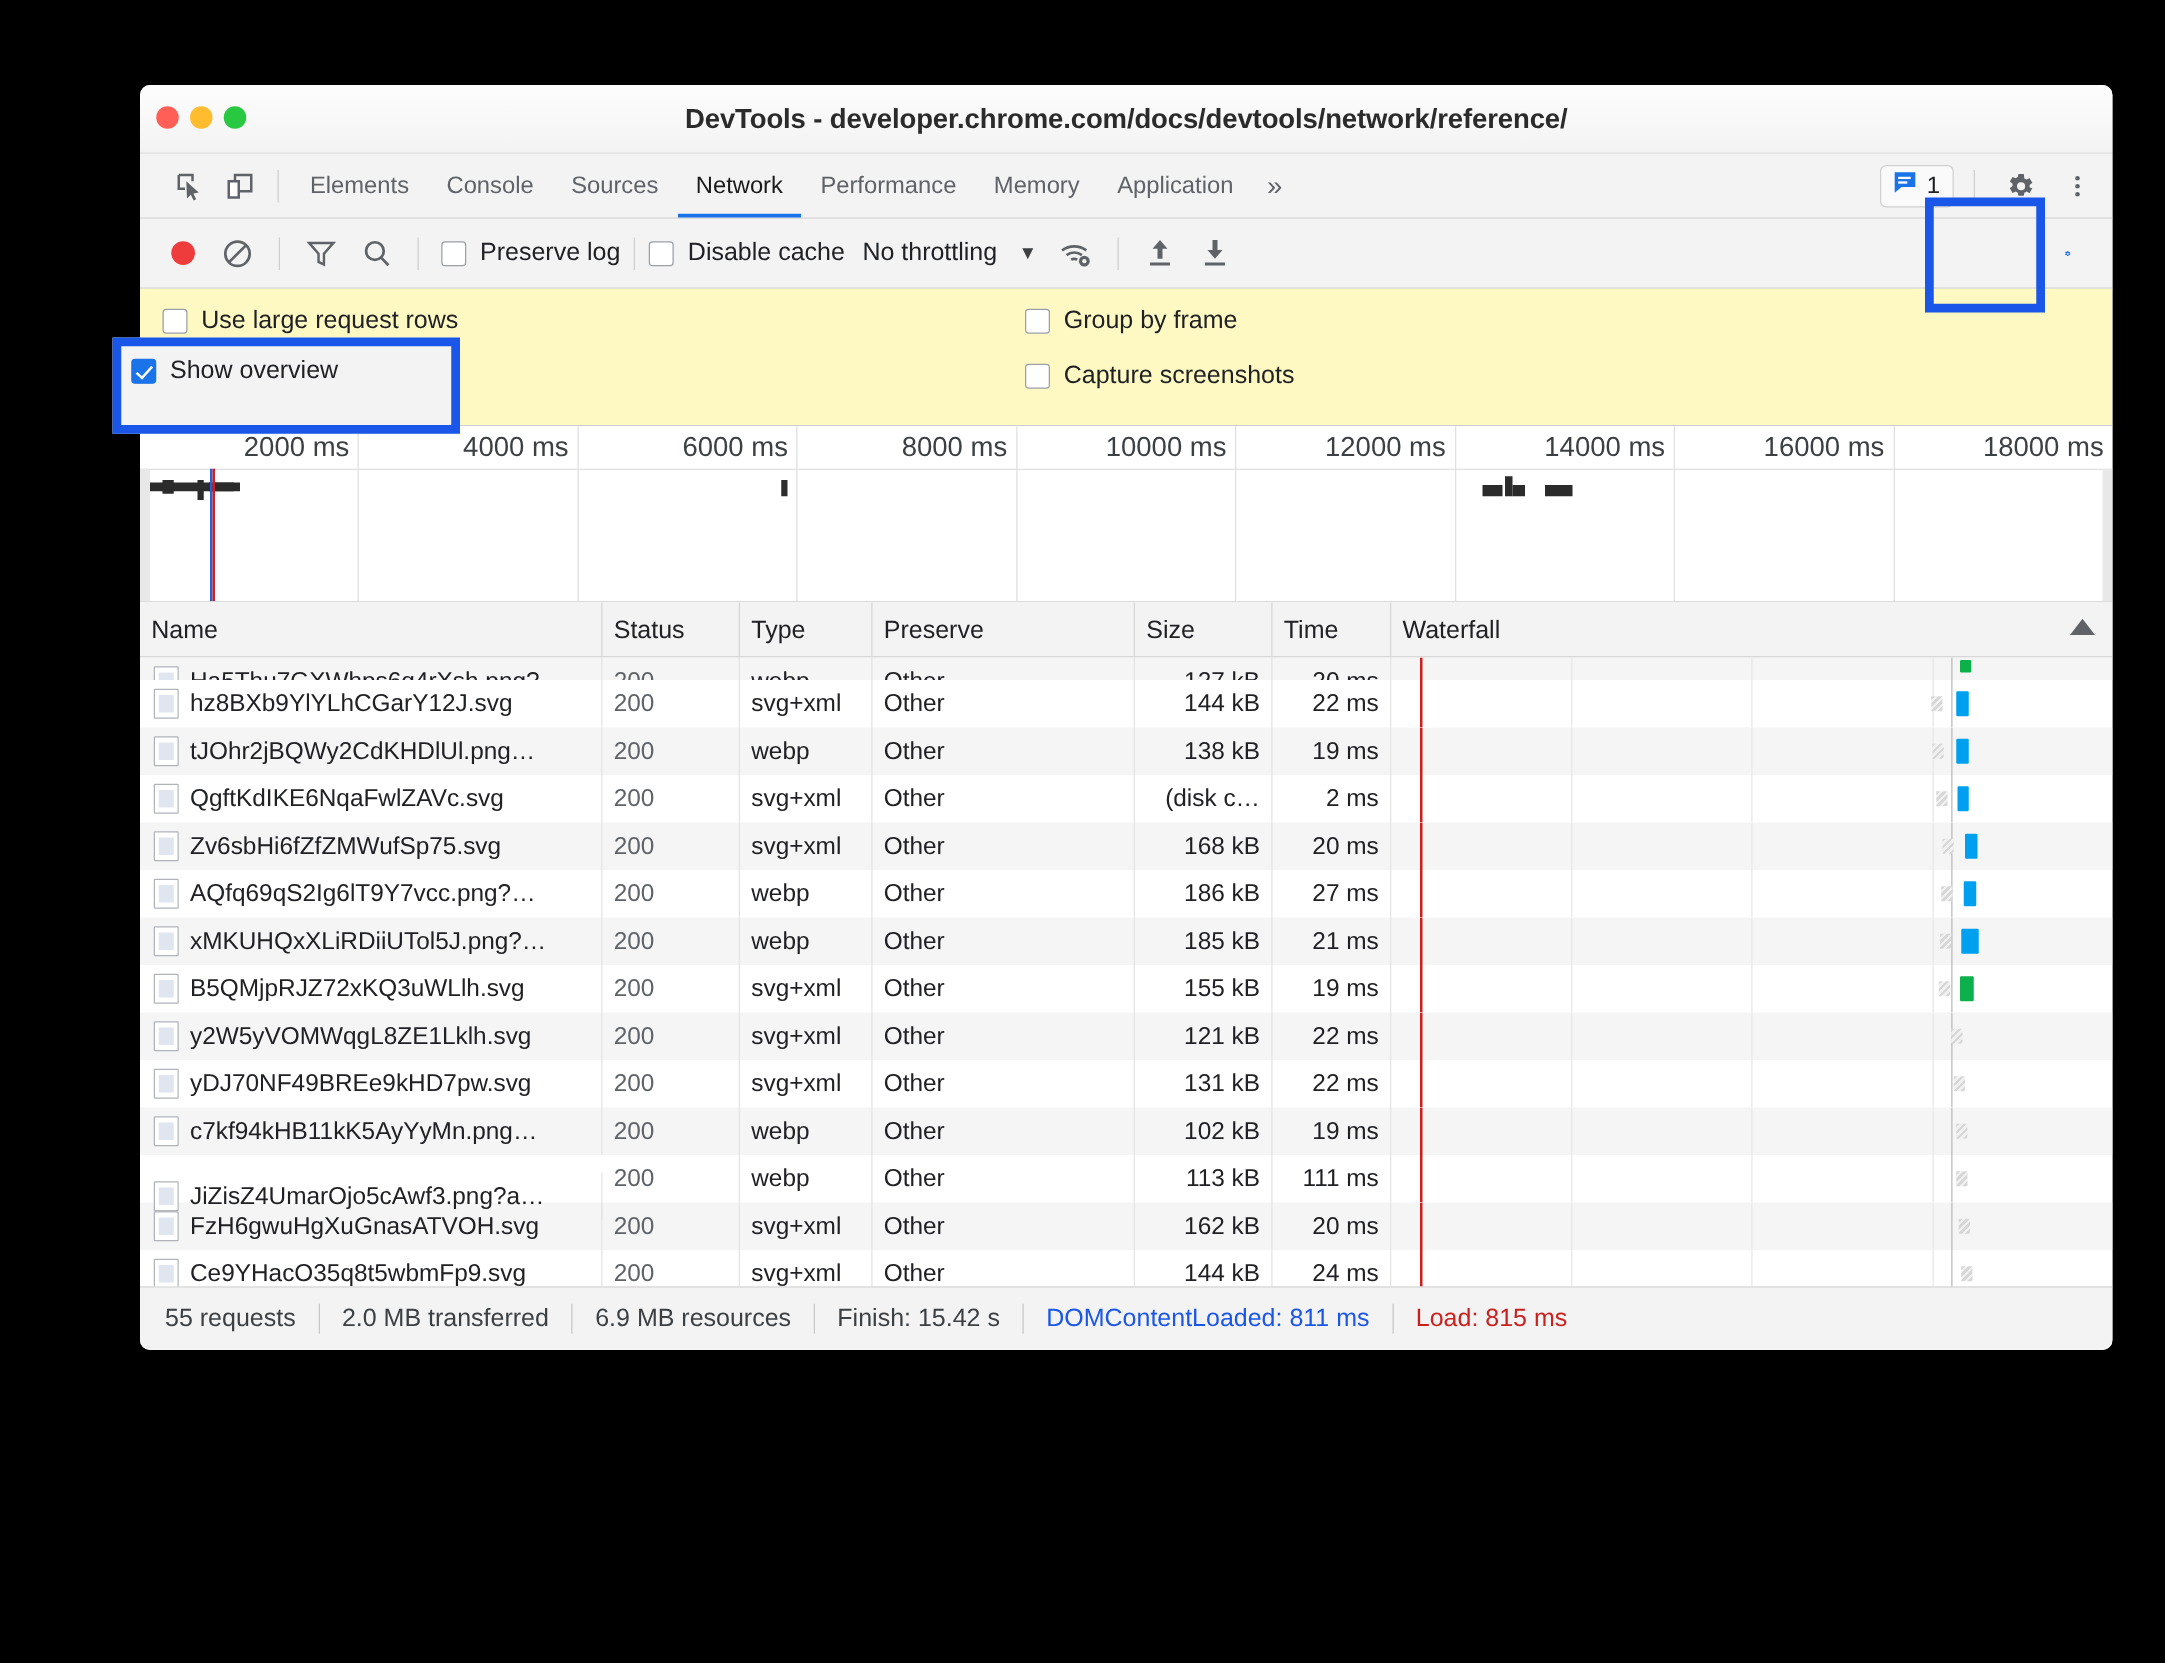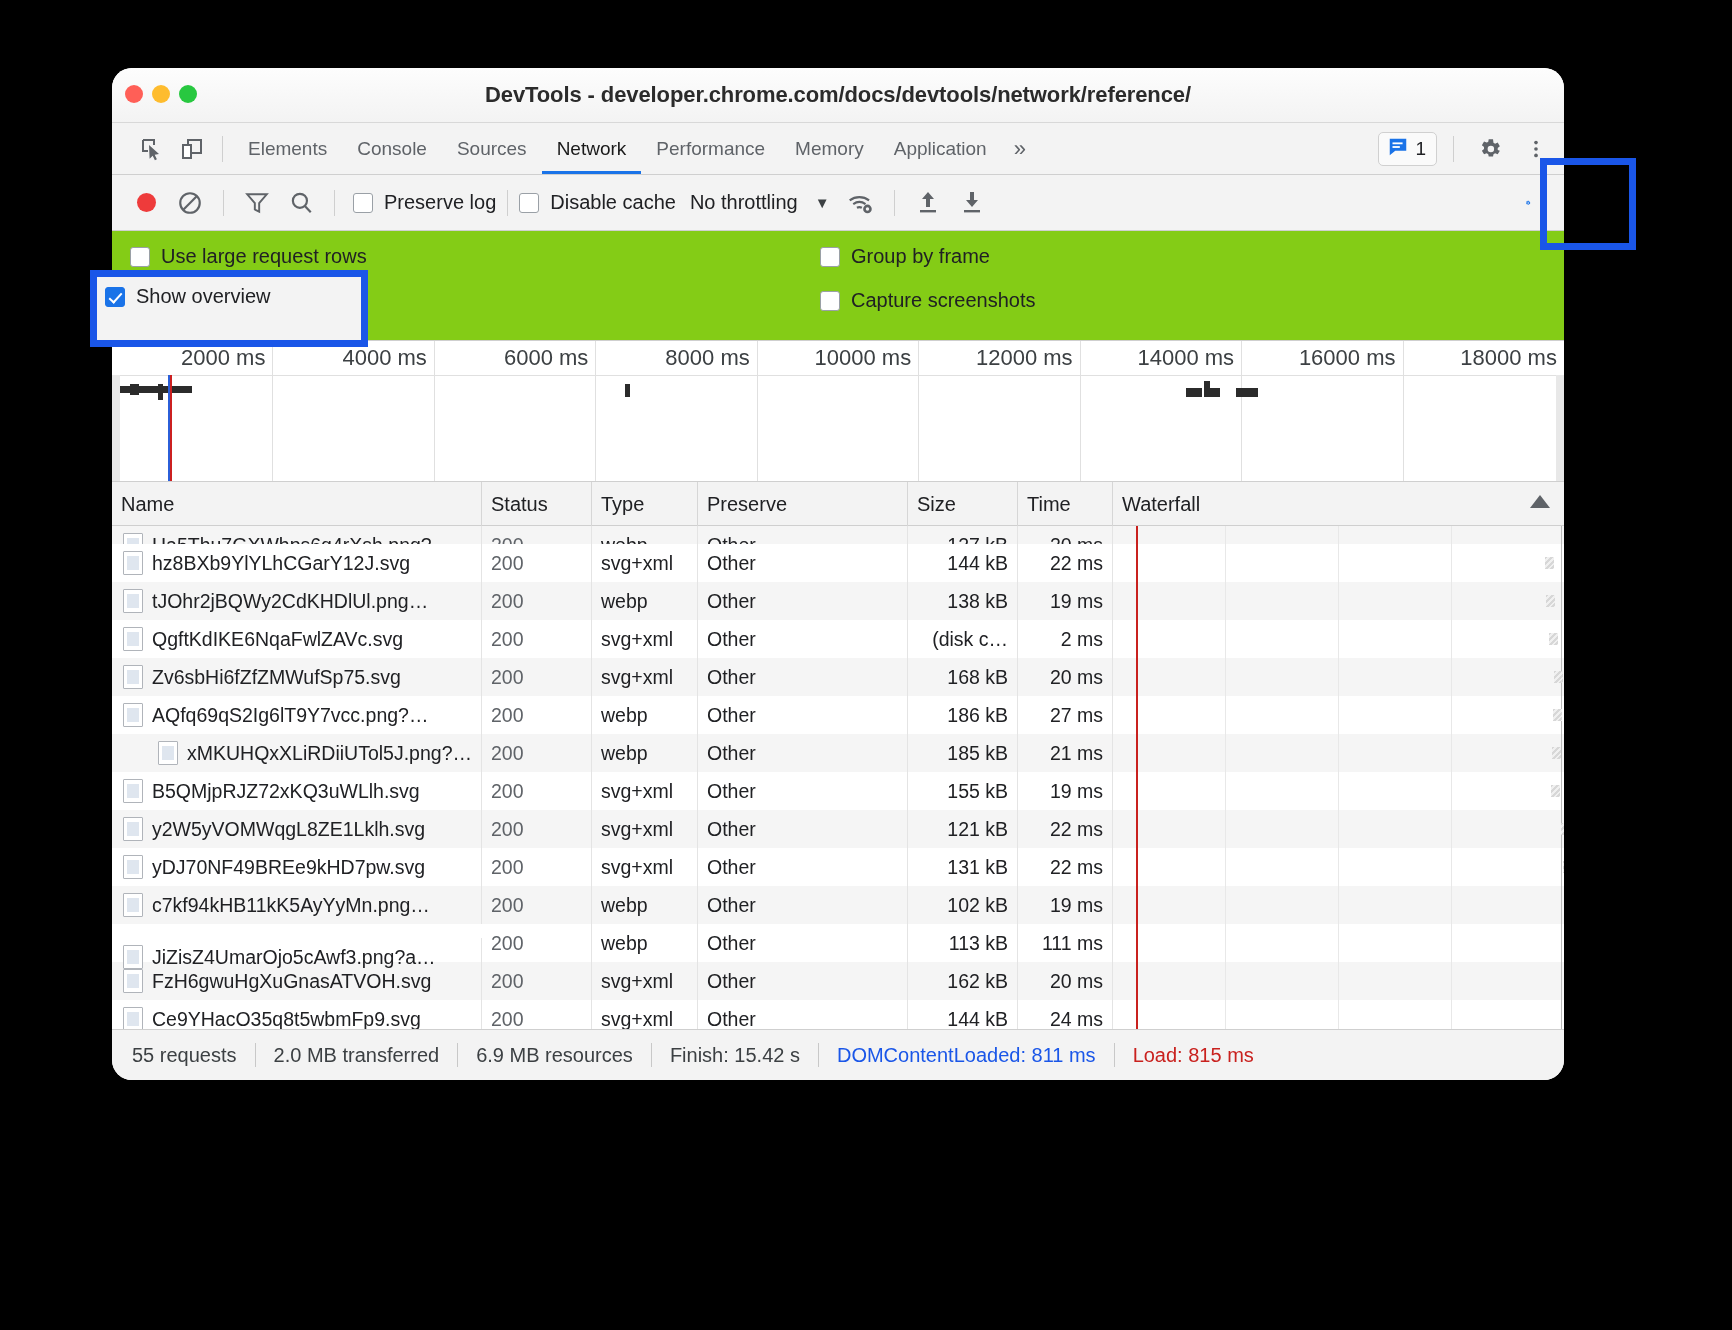--- a/index.html
+++ b/index.html
@@ -8,23 +8,23 @@
     width: 1732px; height: 1330px;
     background: #000000;
     font-family: "Liberation Sans", sans-serif;
     overflow: hidden;
   }
 
   
   #window {
     position: absolute;
     left: 112px; top: 68px;
-    width: 1452px; height: 1012px;
+    width: 1578px; height: 1012px;
     background: #ffffff;
-    border-radius: 20px;
+    border-radius: 8px;
     box-shadow: 0 0 60px 28px rgba(0,0,0,0.55), 0 0 0 1px rgba(0,0,0,0.15);
     overflow: hidden;
     display: flex;
     flex-direction: column;
   }
 
   
   #titlebar {
     height: 55px;
     min-height: 55px;
@@ -139,21 +139,21 @@
     transform: rotate(42deg);
   }
   .cbx-row { display: flex; align-items: center; gap: 11px; }
   .cbx-label { font-size: 20px; color: #202124; white-space: nowrap; }
   .throttle { font-size: 20px; color: #202124; margin-left: 14px; white-space: nowrap;}
   .caret { font-size: 15px; color: #3c4043; margin-left: 17px; }
 
   
   #settings-pane {
     min-height: 110px;
-    background: #84cc16;
+    background: #fef9c3;
     border-bottom: 1px solid #cfcfcf;
     position: relative;
     padding: 14px 0 10px 18px;
   }
   .settings-grid {
     display: grid;
     grid-template-columns: 690px 1fr;
     row-gap: 21px;
   }
 
@@ -656,21 +656,21 @@
               <div class="wf-col"></div>
               <div class="wf-col"></div>
             </div>
             <div class="wf-redline" style="left: 23px;"></div>
             <div class="wf-blueline" style="left: 448px;"></div>
             <div class="wf-pending" style="left: 440px;"></div>
             <div class="wf-bar" style="left: 458px; width: 10px; background: rgb(0, 160, 240);"></div>
           </div>
         </div>
         <div class="row alt">
-          <div class="cell name" style="width: 370px; justify-content: flex-end;">
+          <div class="cell name" style="width: 370px;">
             <span class="file-icon"></span>
             <span class="name-text">xMKUHQxXLiRDiiUTol5J.png?…</span>
           </div>
           <div class="cell muted" style="width: 110px;">200</div>
           <div class="cell" style="width: 106px;">webp</div>
           <div class="cell" style="width: 210px;">Other</div>
           <div class="cell right" style="width: 110px;">185 kB</div>
           <div class="cell right" style="width: 95px;">21 ms</div>
           <div class="cell wf">
             <div class="wf-grid">

